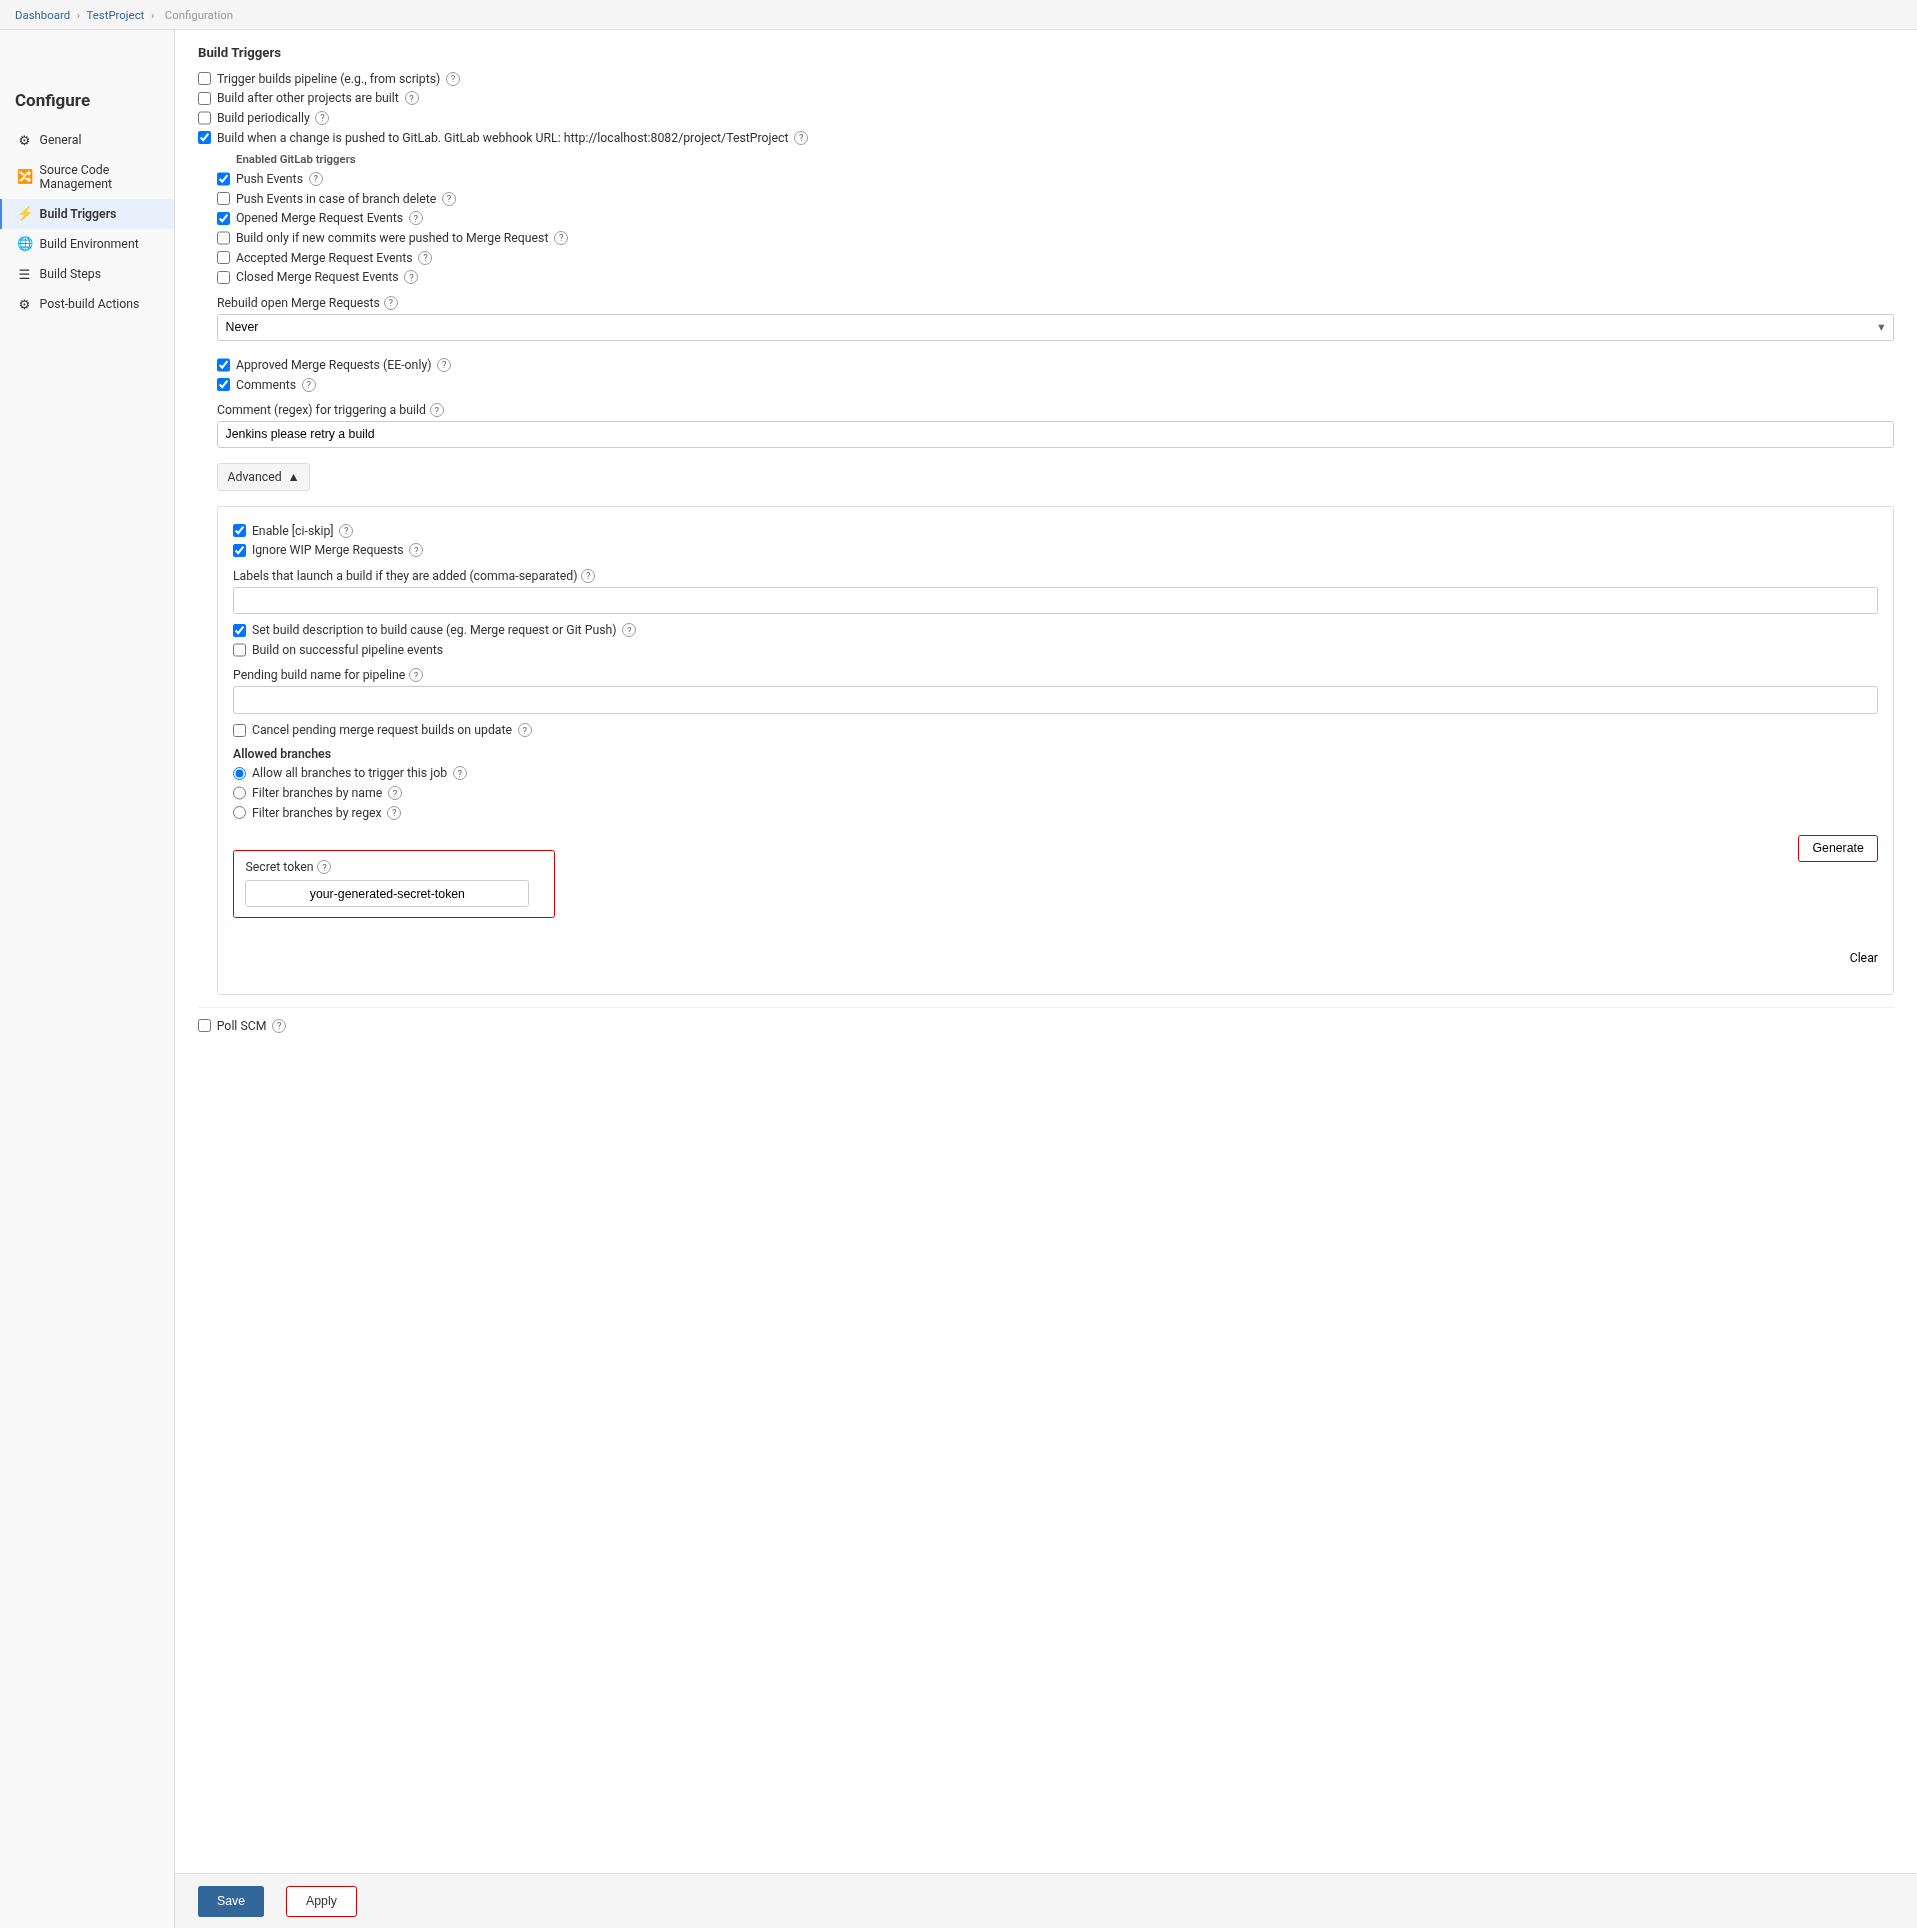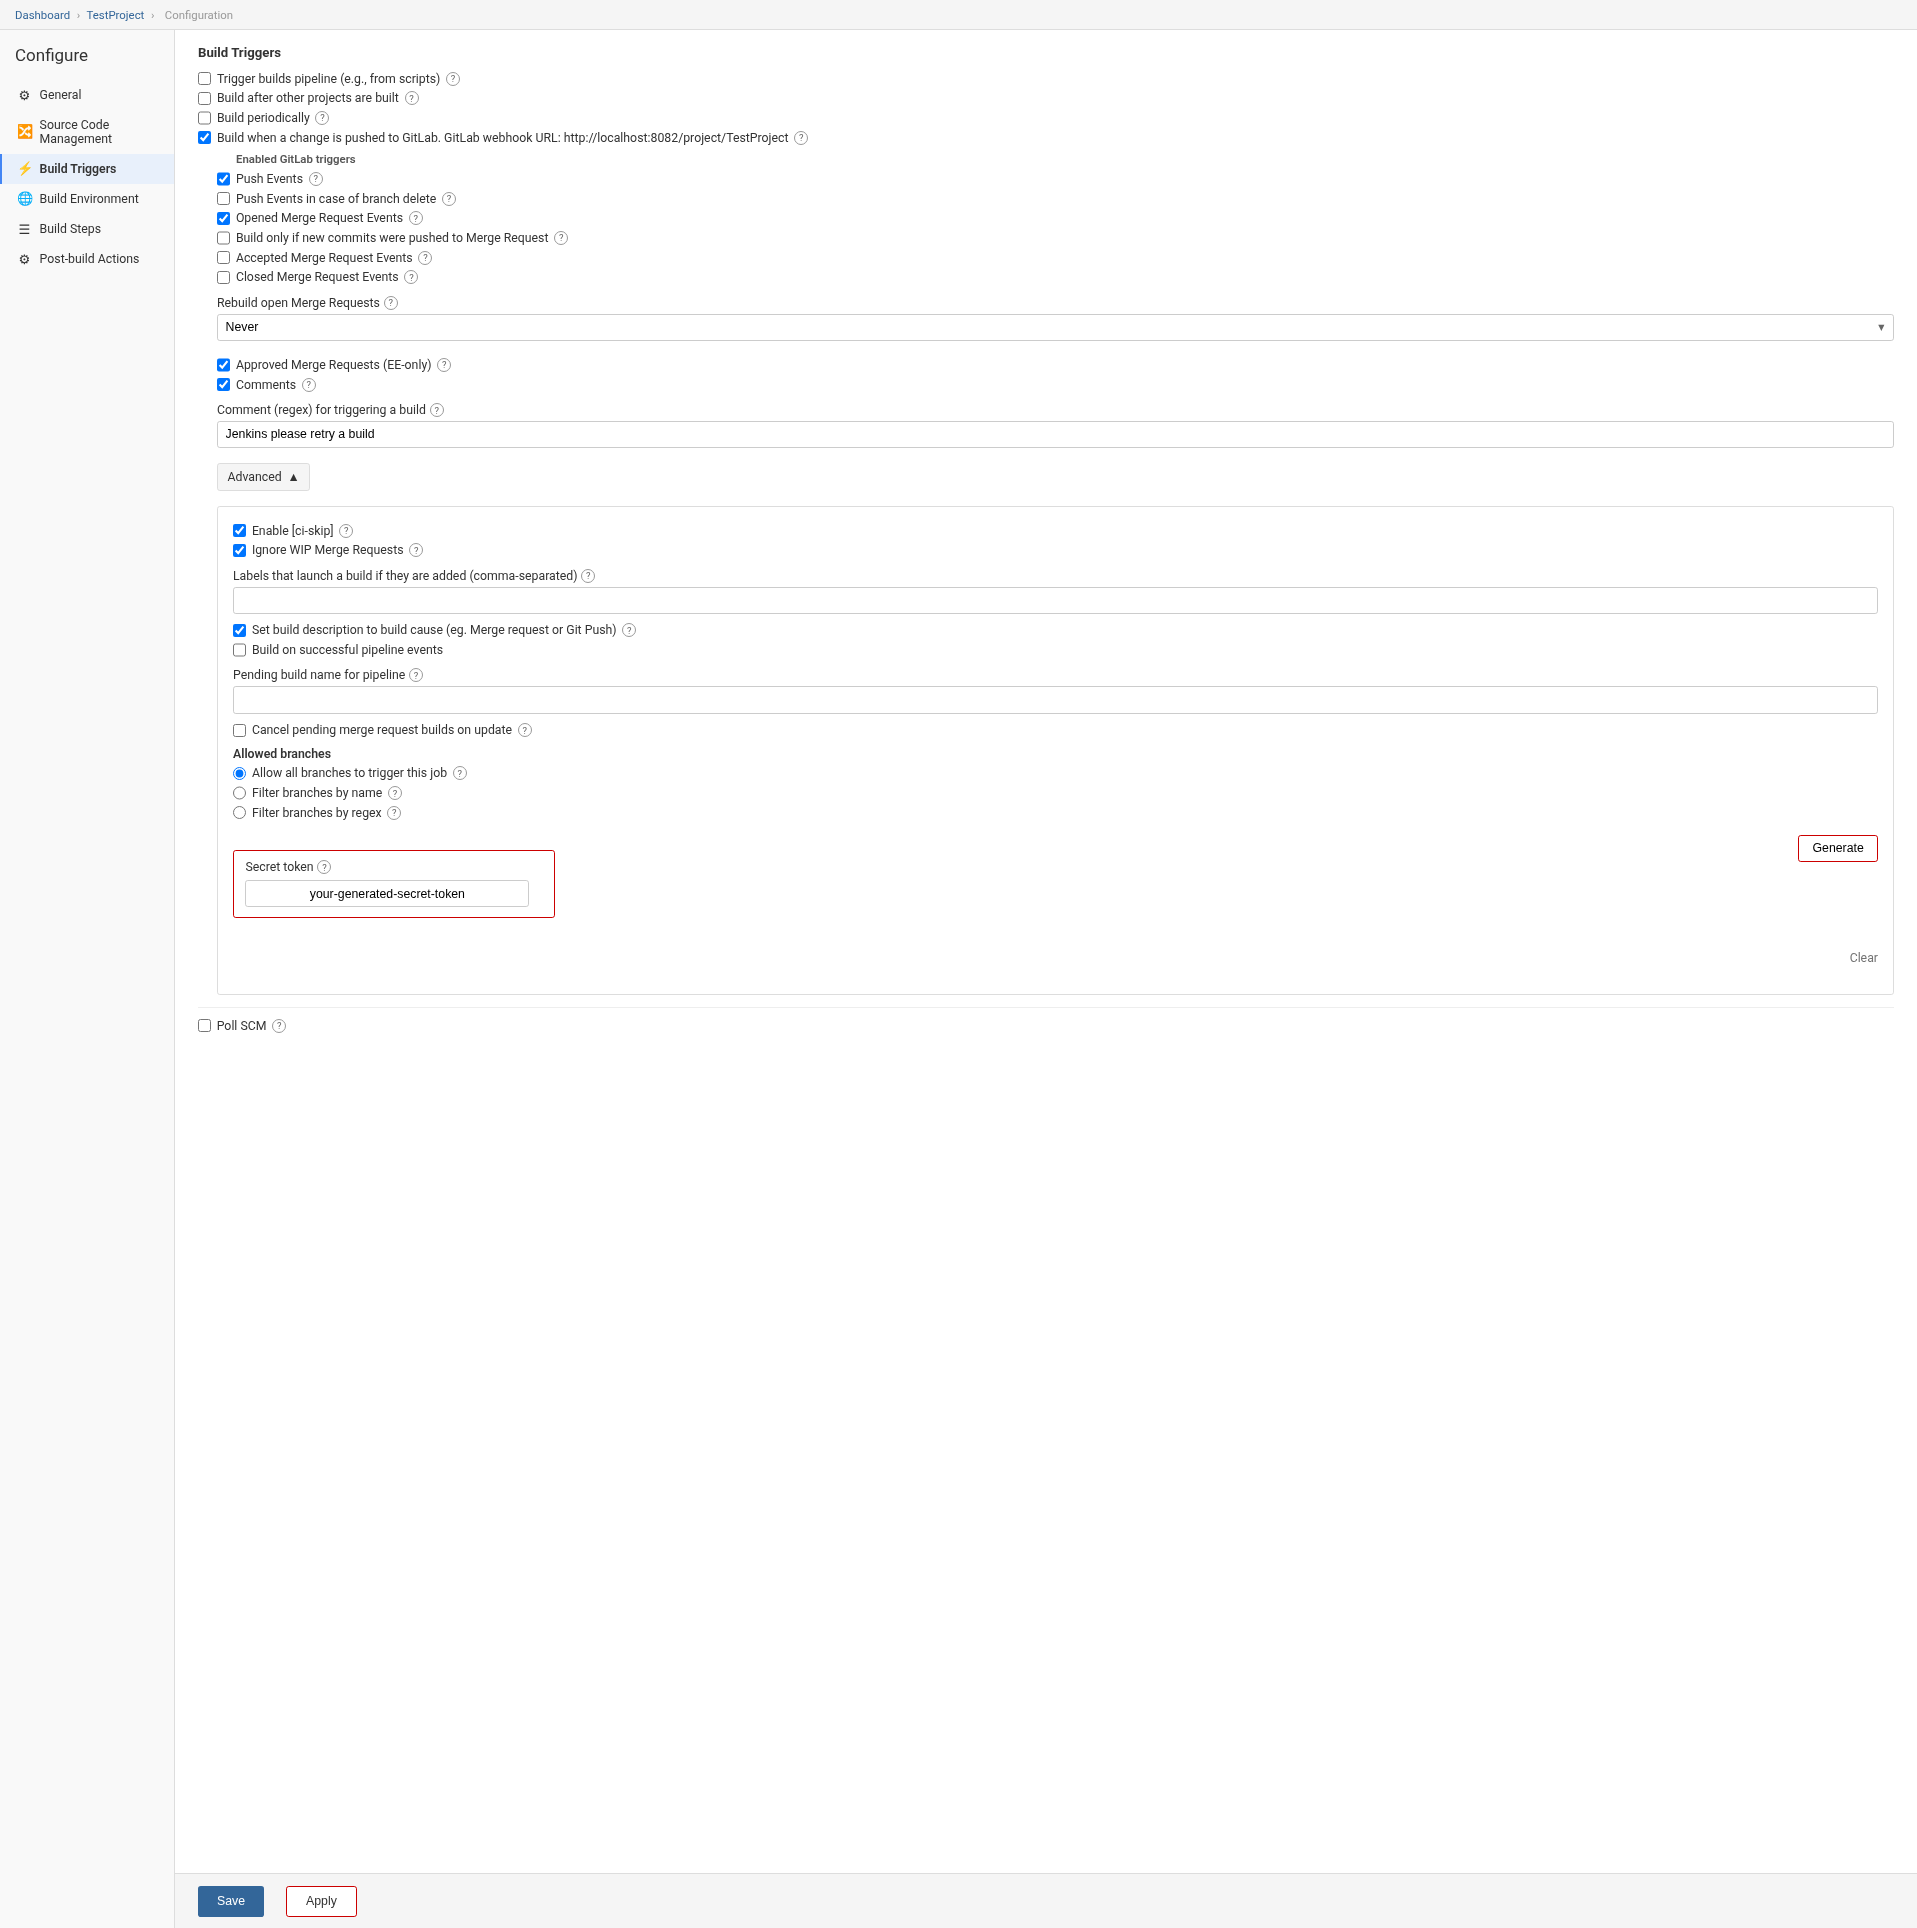--- a/index.html
+++ b/index.html
@@ -8,21 +8,21 @@
     
     .topbar { padding: 7.6px 15px; background: #f5f5f5; border-bottom: 0.9px solid #ddd; font-size: 11.4px; color: #555; }
     .topbar a { color: #336699; text-decoration: none; }
     .topbar span { margin: 0 3.8px; color: #999; }
 
     
     .layout { display: flex; min-height: calc(100vh - 30px); }
 
     
     .sidebar { width: 175px; flex-shrink: 0; border-right: 0.9px solid #ddd; padding: 15px 0; background: #f9f9f9; }
-    .sidebar-title { font-size: 17px; font-weight: normal; padding: 0 15px 15px; }
+    .sidebar-title { font-size: 17px; font-weight: bold; padding: 0 15px 15px; margin-top: 45px; }
     .sidebar-item { display: flex; align-items: center; gap: 7.6px; padding: 7.6px 15px; cursor: pointer; font-size: 12.3px; color: #333; border-left: 2.8px solid transparent; }
     .sidebar-item.active { background: #e8f0fb; border-left: 2.8px solid #4285f4; font-weight: 600; }
     .sidebar-icon { width: 15px; text-align: center; font-size: 13.2px; }
 
     
     .main { flex: 1; padding: 15px 23px; overflow-y: auto; }
 
     
     .section-title { font-size: 13.2px; font-weight: bold; margin-bottom: 11.4px; }
 
@@ -54,21 +54,21 @@
     .radio-row input[type="radio"] { width: 13.2px; height: 13.2px; cursor: pointer; }
     .radio-row label { cursor: pointer; font-size: 12.3px; }
 
     
     .secret-token-section { border: 1.9px solid #cc0000; border-radius: 2.8px; padding: 9.5px 11.4px; margin: 15px 0; display: inline-block; min-width: 322px; }
     .secret-token-row { display: flex; align-items: flex-start; gap: 15px; margin: 15px 0; }
     .secret-token-input-wrap { flex: 1; }
     .generate-btn { padding: 5.7px 13.2px; background: #fff; border: 0.9px solid #ccc; border-radius: 2.8px; cursor: pointer; font-size: 12.3px; border: 1.9px solid #cc0000; }
 
     
-    .clear-link { display: block; text-align: right; color: #737373; font-size: 12.3px; cursor: pointer; margin: 18px 0; text-decoration: none; }
+    .clear-link { display: block; text-align: right; color: #000000; font-size: 12.3px; cursor: pointer; margin: 18px 0; text-decoration: none; }
 
     
     .poll-row { display: flex; align-items: center; gap: 5.7px; margin: 11.4px 0; padding-top: 11.4px; border-top: 0.9px solid #eee; }
 
     
     .bottom-bar { padding: 11.4px 23px; border-top: 0.9px solid #ddd; background: #f5f5f5; display: flex; gap: 22px; }
     .btn-save { padding: 7.6px 19px; background: #336699; color: #fff; border: none; border-radius: 2.8px; cursor: pointer; font-size: 12.3px; }
     .btn-apply { padding: 7.6px 19px; background: #fff; color: #333; border: 1.9px solid #cc0000; border-radius: 2.8px; cursor: pointer; font-size: 12.3px; }
   </style>
 </head>

